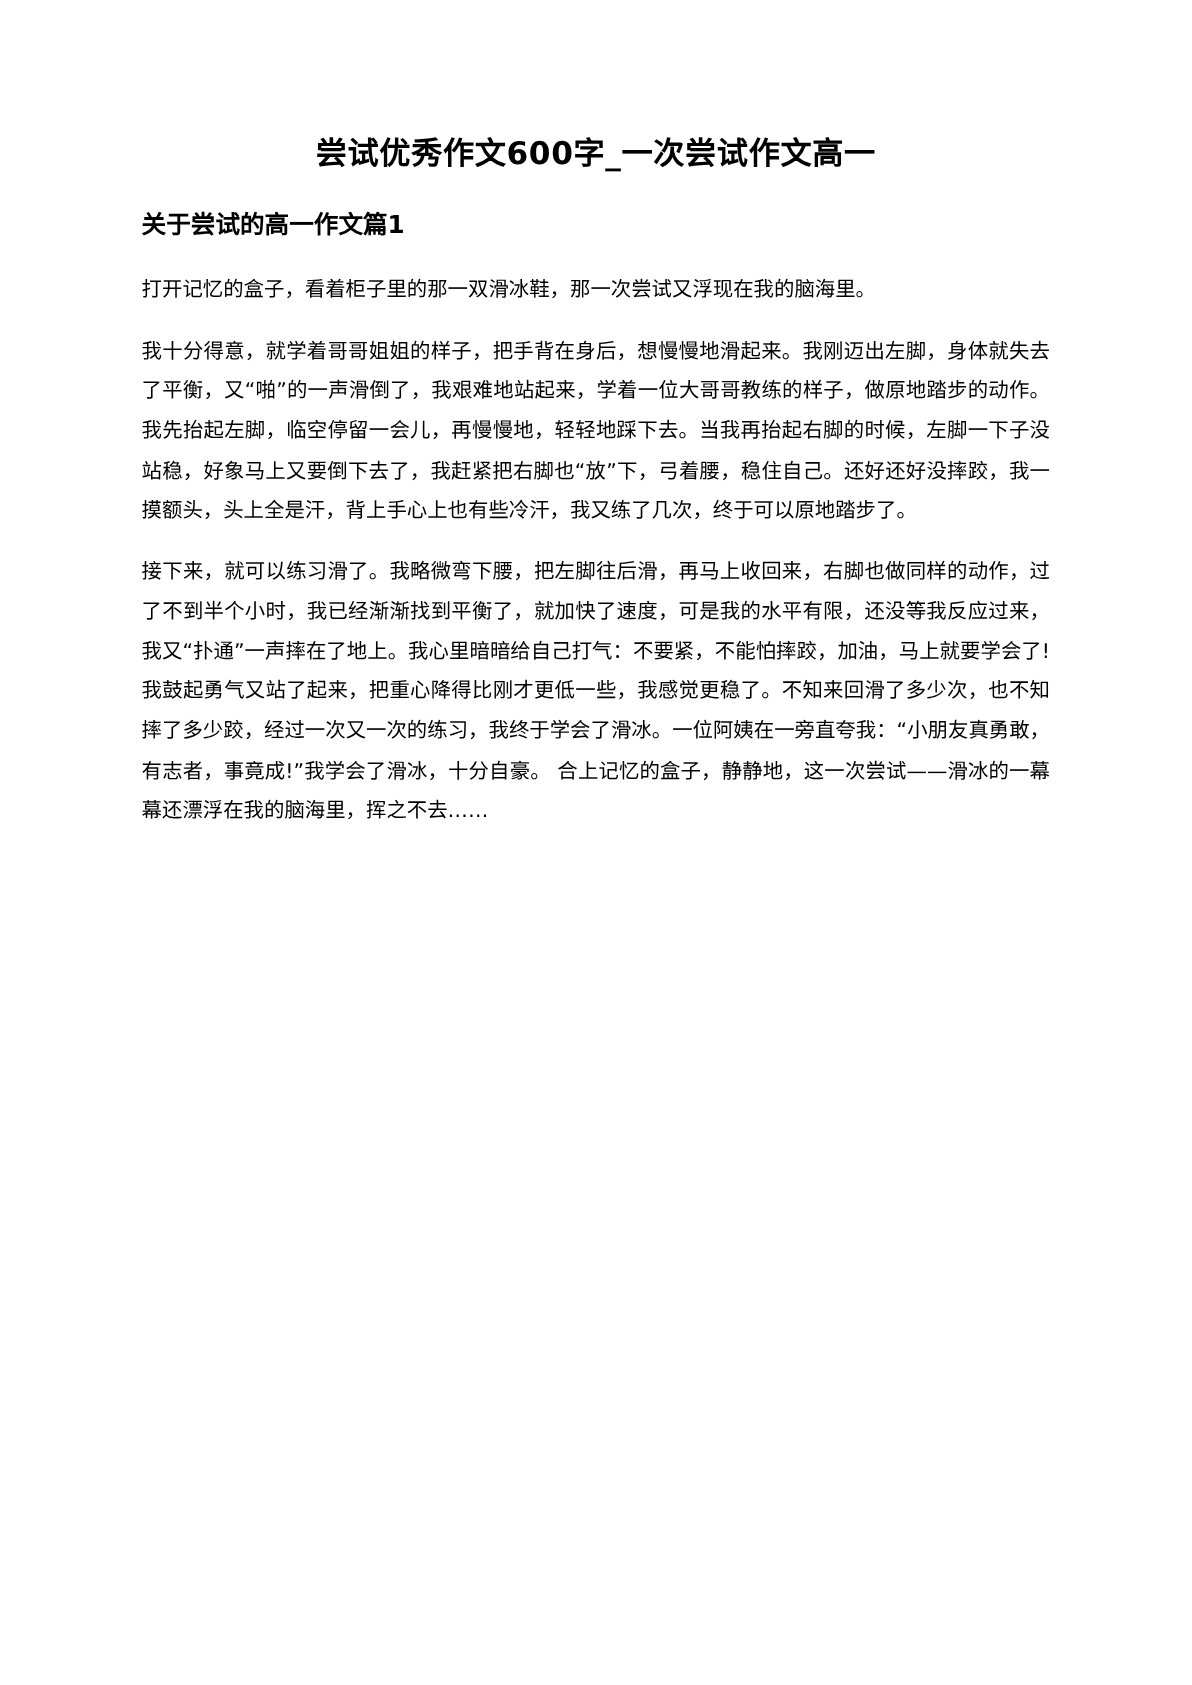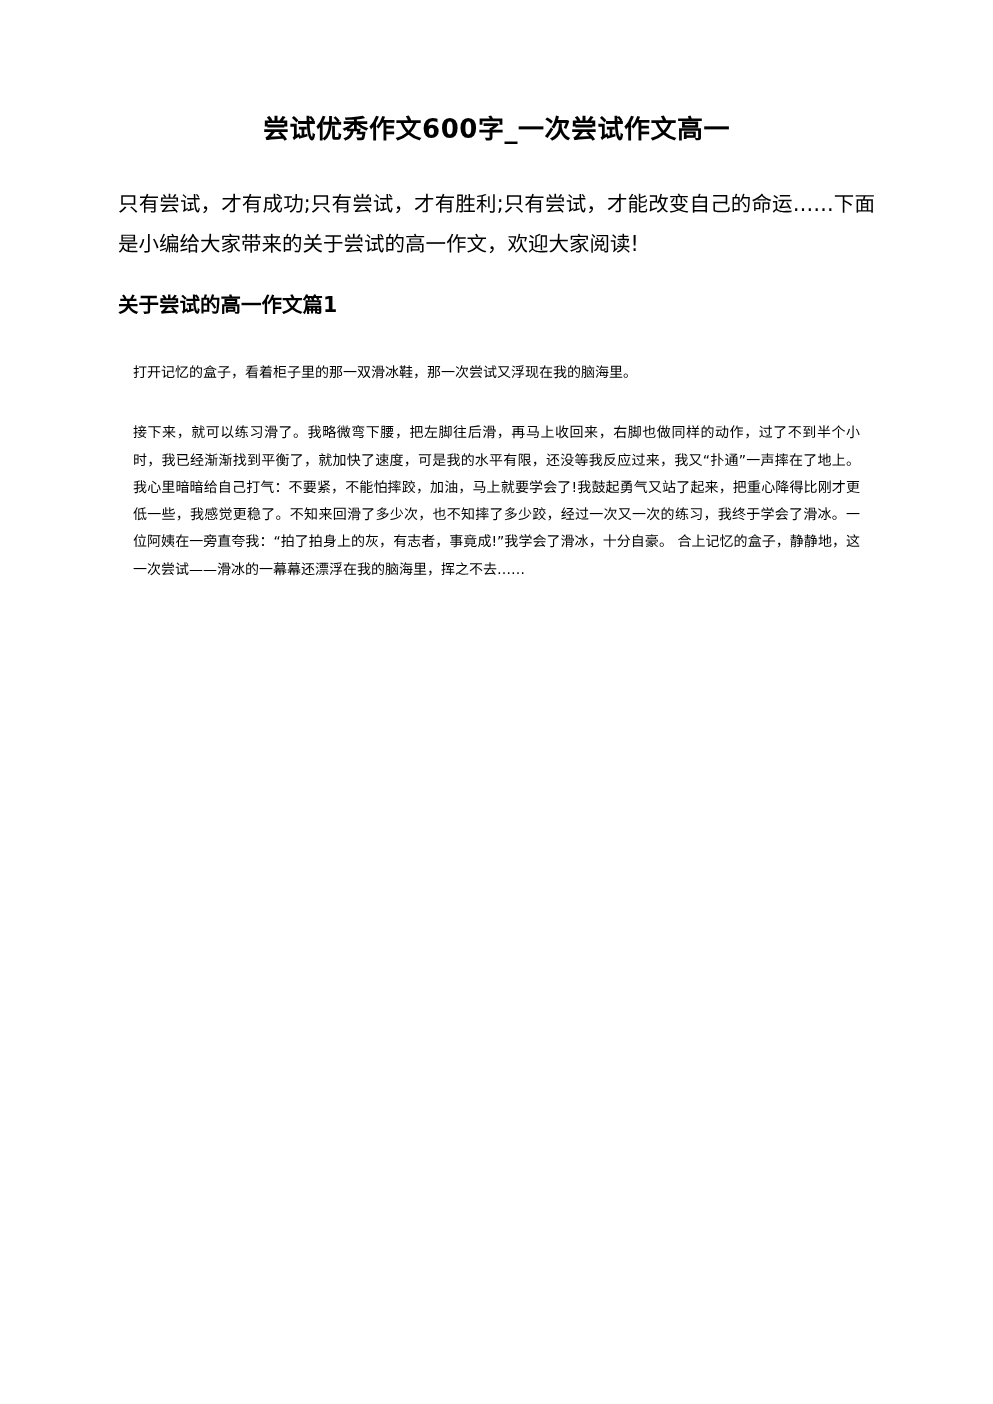--- a/index.html
+++ b/index.html
@@ -44,42 +44,42 @@
   .section-heading {
     margin: 0;
     padding-top: 22px;
     padding-bottom: 2px;
     font-size: 20.5px;
     font-weight: bold;
     line-height: 1.8;
     text-align: left;
   }
   .body-para {
-    margin: 15px;
+    margin: 0;
     padding-top: 18px;
-    font-size: 14px;
+    font-size: 17px;
     line-height: 1.95;
     text-align: justify;
     text-justify: inter-ideograph;
   }
   .heading-gap {
     padding-top: 30px;
   }
 </style>
 </head>
 <body>
 
 <div class="page">
 
   <h1 class="doc-title">尝试优秀作文600字_一次尝试作文高一</h1>
 
-  <p class="lead">只有尝试，才有成功;只有尝试，才有胜利;只有尝试，才能改变自己的命运……下面是小编给大家带来的关于尝试的高一作文，欢迎大家阅读!</p>
 
   <h2 class="section-heading">关于尝试的高一作文篇1</h2>
 
   <p class="body-para">打开记忆的盒子，看着柜子里的那一双滑冰鞋，那一次尝试又浮现在我的脑海里。</p>
 
 
+  <p class="body-para">我十分得意，就学着哥哥姐姐的样子，把手背在身后，想慢慢地滑起来。我刚迈出左脚，身体就失去了平衡，又“啪”的一声滑倒了，我艰难地站起来，学着一位大哥哥教练的样子，做原地踏步的动作。我先抬起左脚，临空停留一会儿，再慢慢地，轻轻地踩下去。当我再抬起右脚的时候，左脚一下子没站稳，好象马上又要倒下去了，我赶紧把右脚也“放”下，弓着腰，稳住自己。还好还好没摔跤，我一摸额头，头上全是汗，背上手心上也有些冷汗，我又练了几次，终于可以原地踏步了。</p>
 
-  <p class="body-para">接下来，就可以练习滑了。我略微弯下腰，把左脚往后滑，再马上收回来，右脚也做同样的动作，过了不到半个小时，我已经渐渐找到平衡了，就加快了速度，可是我的水平有限，还没等我反应过来，我又“扑通”一声摔在了地上。我心里暗暗给自己打气：不要紧，不能怕摔跤，加油，马上就要学会了!我鼓起勇气又站了起来，把重心降得比刚才更低一些，我感觉更稳了。不知来回滑了多少次，也不知摔了多少跤，经过一次又一次的练习，我终于学会了滑冰。一位阿姨在一旁直夸我：“拍了拍身上的灰，有志者，事竟成!”我学会了滑冰，十分自豪。 合上记忆的盒子，静静地，这一次尝试——滑冰的一幕幕还漂浮在我的脑海里，挥之不去……</p>
+  <p class="body-para">接下来，就可以练习滑了。我略微弯下腰，把左脚往后滑，再马上收回来，右脚也做同样的动作，过了不到半个小时，我已经渐渐找到平衡了，就加快了速度，可是我的水平有限，还没等我反应过来，我又“扑通”一声摔在了地上。我心里暗暗给自己打气：不要紧，不能怕摔跤，加油，马上就要学会了!我鼓起勇气又站了起来，把重心降得比刚才更低一些，我感觉更稳了。不知来回滑了多少次，也不知摔了多少跤，经过一次又一次的练习，我终于学会了滑冰。一位阿姨在一旁直夸我：“小朋友真勇敢，有志者，事竟成!”我学会了滑冰，十分自豪。 合上记忆的盒子，静静地，这一次尝试——滑冰的一幕幕还漂浮在我的脑海里，挥之不去……</p>
 
 
 </div>
 
 </body></html>

